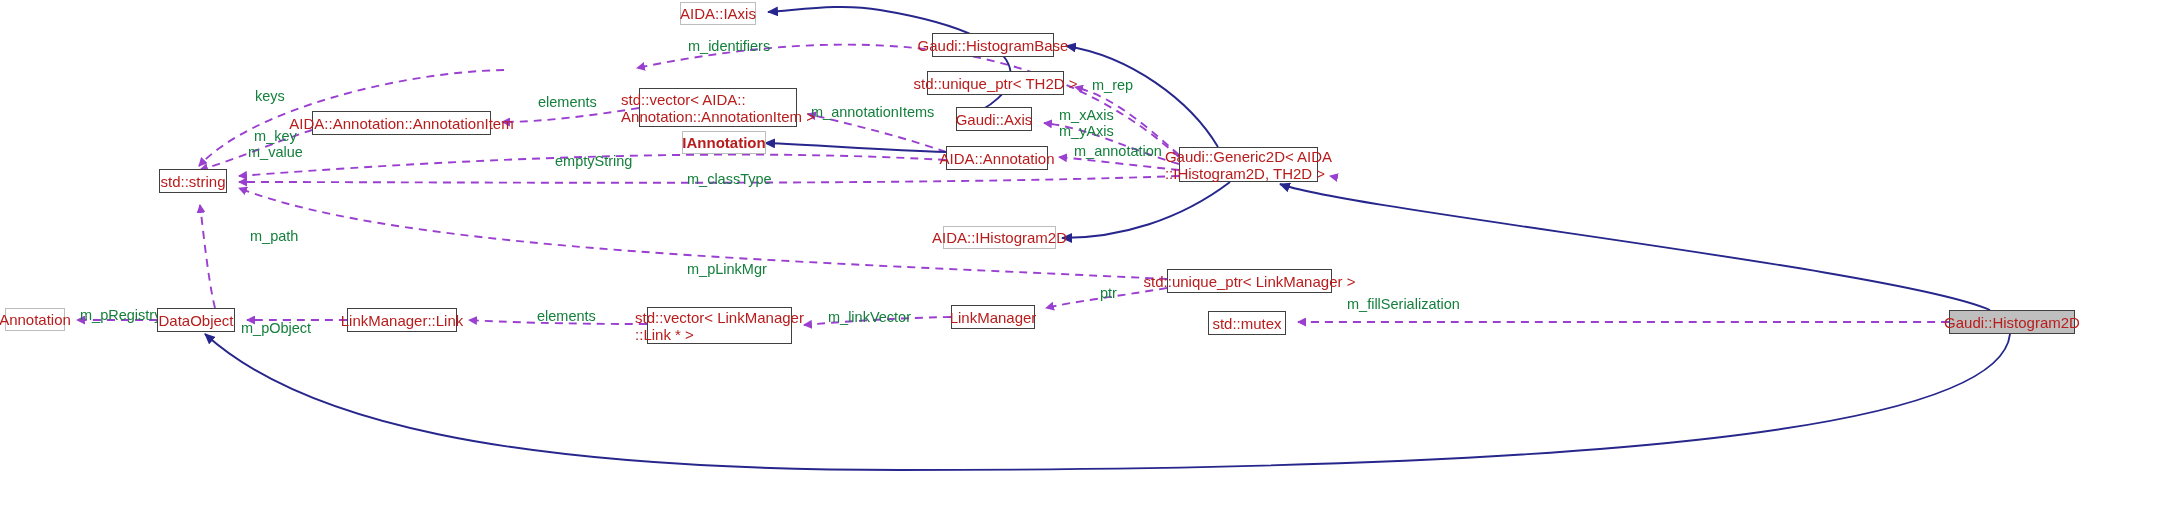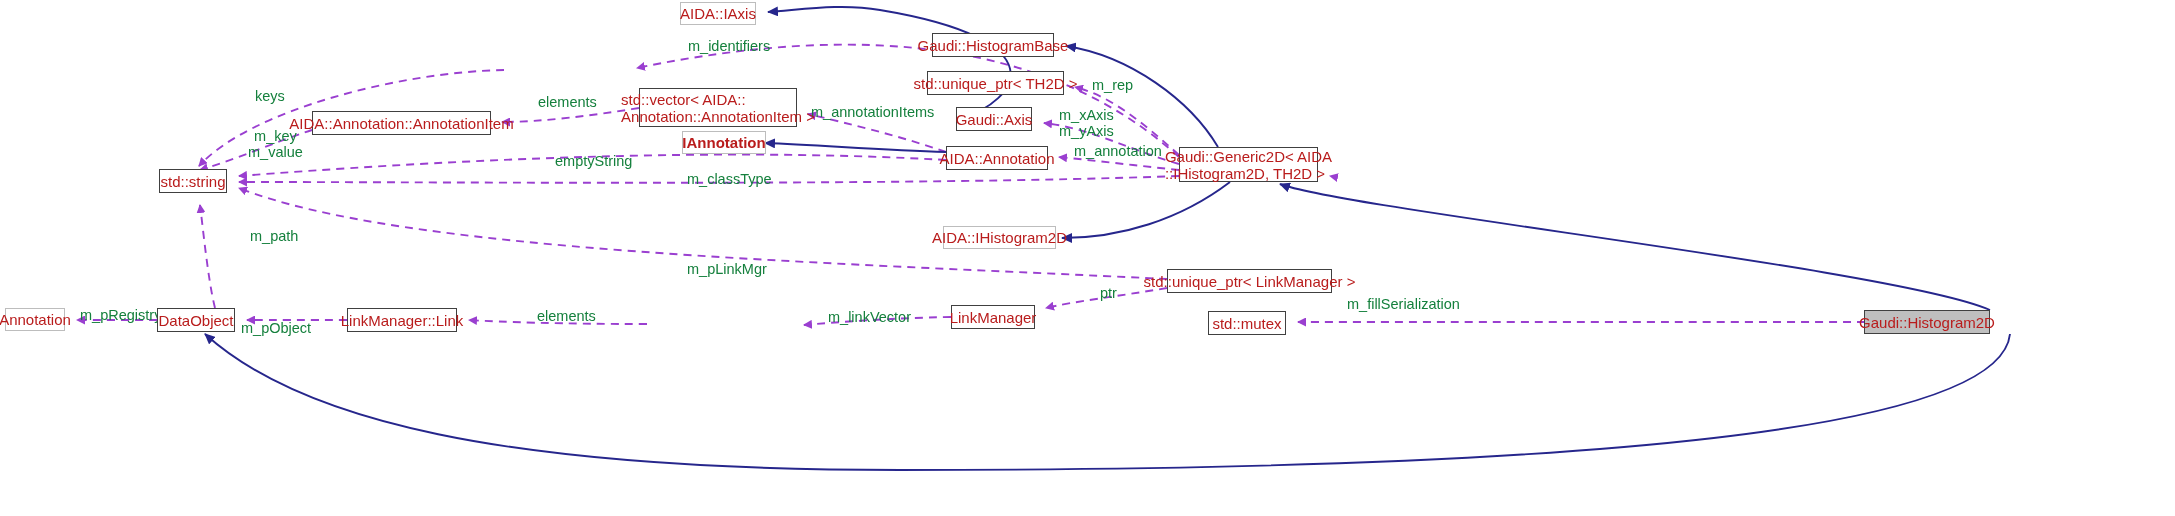--- a/index.html
+++ b/index.html
@@ -125,23 +125,25 @@
   <div class="node faint" style="left:682px;top:131px;width:84px;height:23px;font-weight:bold;">IAnnotation</div>
   <div class="node solid" style="left:946px;top:146px;width:102px;height:24px;">AIDA::Annotation</div>
   <div class="node solid" style="left:1179px;top:147px;width:139px;height:35px;">Gaudi::Generic2D&lt; AIDA
 ::IHistogram2D, TH2D &gt;</div>
   <div class="node solid" style="left:159px;top:169px;width:68px;height:24px;">std::string</div>
   <div class="node faint" style="left:937px;top:226px;width:113px;height:23px;margin-left:6px;">AIDA::IHistogram2D</div>
   <div class="node solid" style="left:1167px;top:269px;width:165px;height:24px;">std::unique_ptr&lt; LinkManager &gt;</div>
   <div class="node faint" style="left:5px;top:308px;width:60px;height:23px;">Annotation</div>
   <div class="node solid" style="left:157px;top:308px;width:78px;height:24px;">DataObject</div>
   <div class="node solid" style="left:347px;top:308px;width:110px;height:24px;">LinkManager::Link</div>
+  <div class="node solid" style="left:647px;top:307px;width:145px;height:37px;">std::vector&lt; LinkManager
+::Link * &gt;</div>
   <div class="node solid" style="left:951px;top:305px;width:84px;height:24px;">LinkManager</div>
   <div class="node solid" style="left:1208px;top:311px;width:78px;height:24px;">std::mutex</div>
-  <div class="node current" style="left:1864px;top:310px;width:126px;height:24px;">Gaudi::Histogram2D</div>
+  <div class="node current" style="left:1949px;top:310px;width:126px;height:24px;">Gaudi::Histogram2D</div>
 
   <div class="edge-label" style="left:688px;top:38px;">m_identifiers</div>
   <div class="edge-label" style="left:255px;top:88px;">keys</div>
   <div class="edge-label" style="left:538px;top:94px;">elements</div>
   <div class="edge-label" style="left:811px;top:104px;">m_annotationItems</div>
   <div class="edge-label" style="left:1092px;top:77px;">m_rep</div>
   <div class="edge-label" style="left:1059px;top:107px;text-align:center;">m_xAxis
 m_yAxis</div>
   <div class="edge-label" style="left:248px;top:128px;text-align:center;">m_key
 m_value</div>

